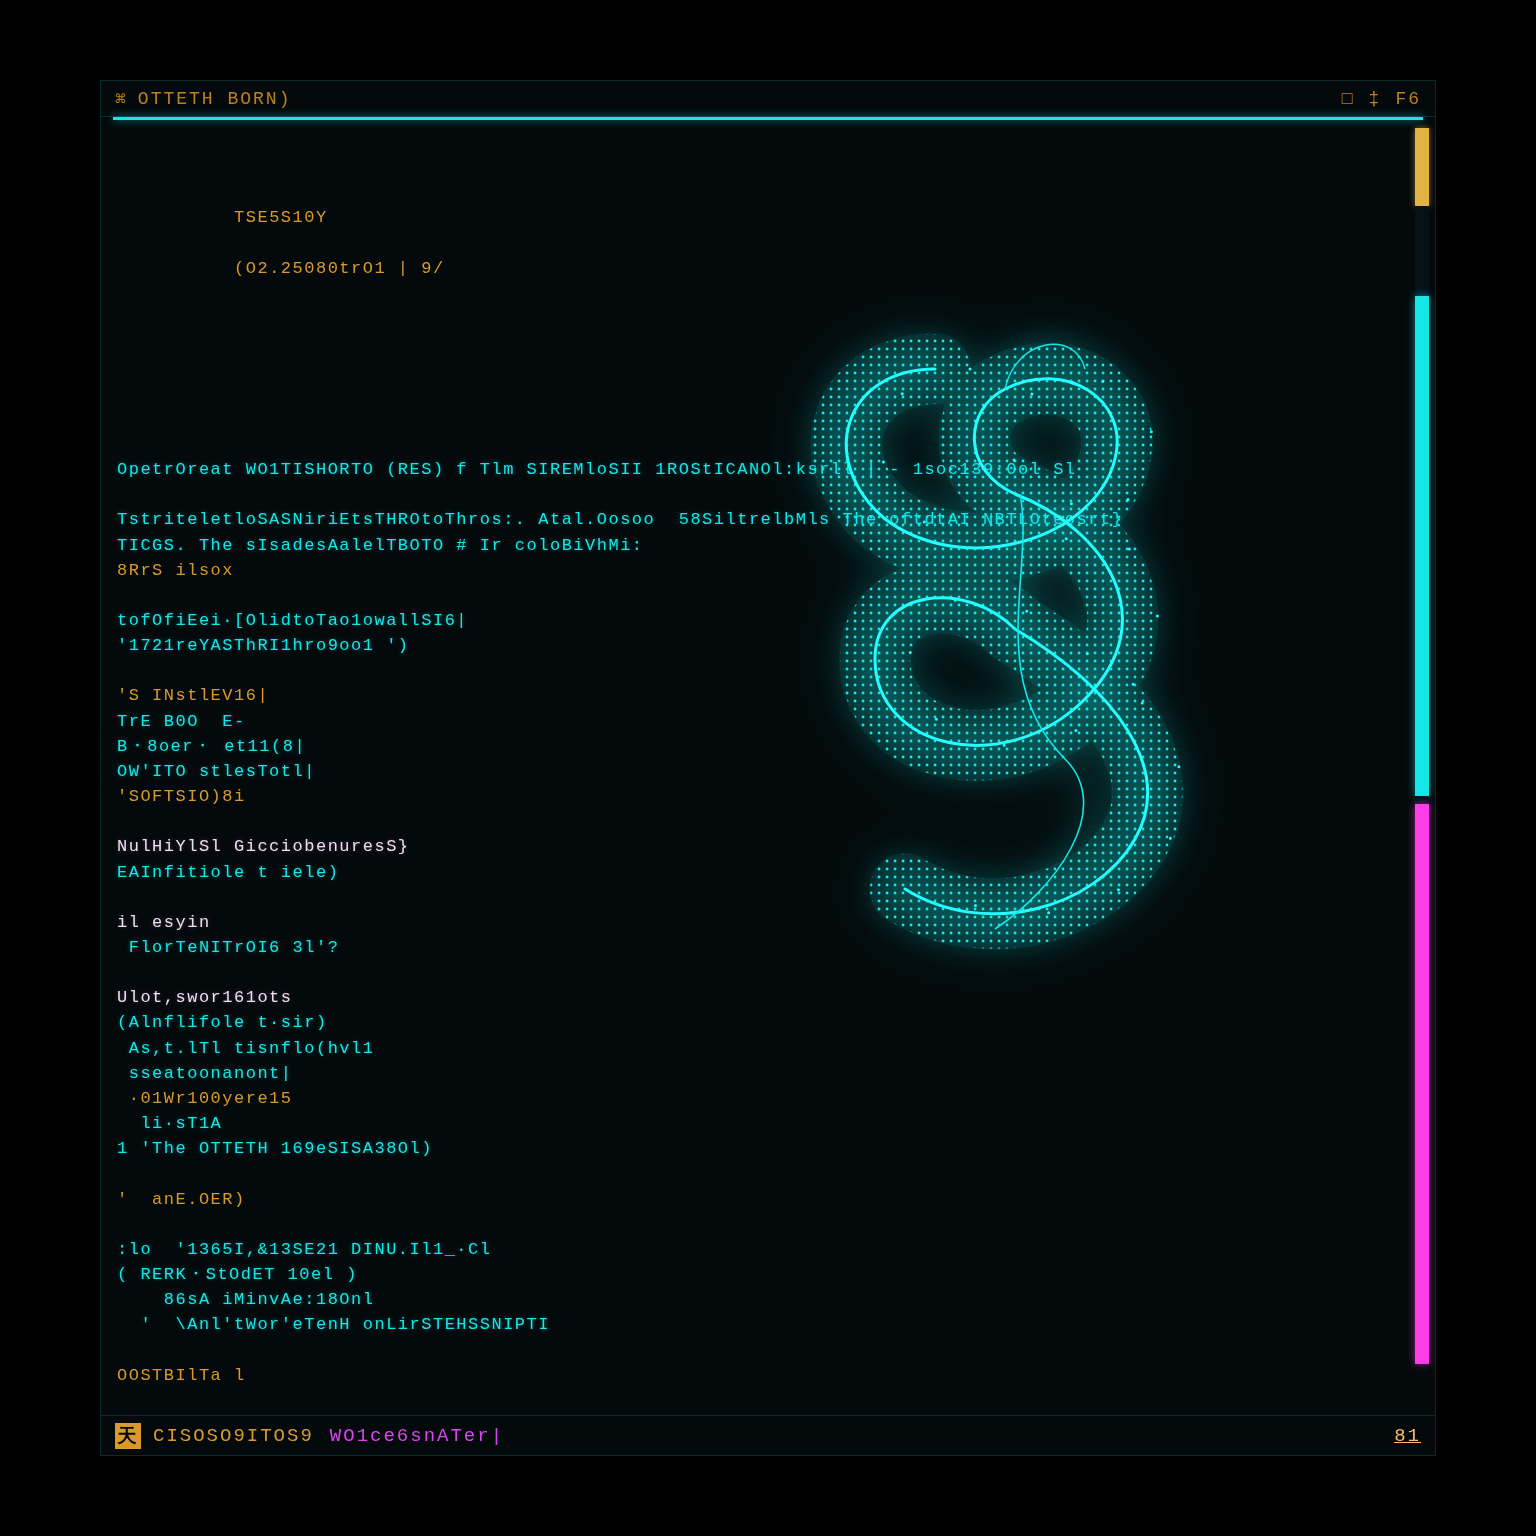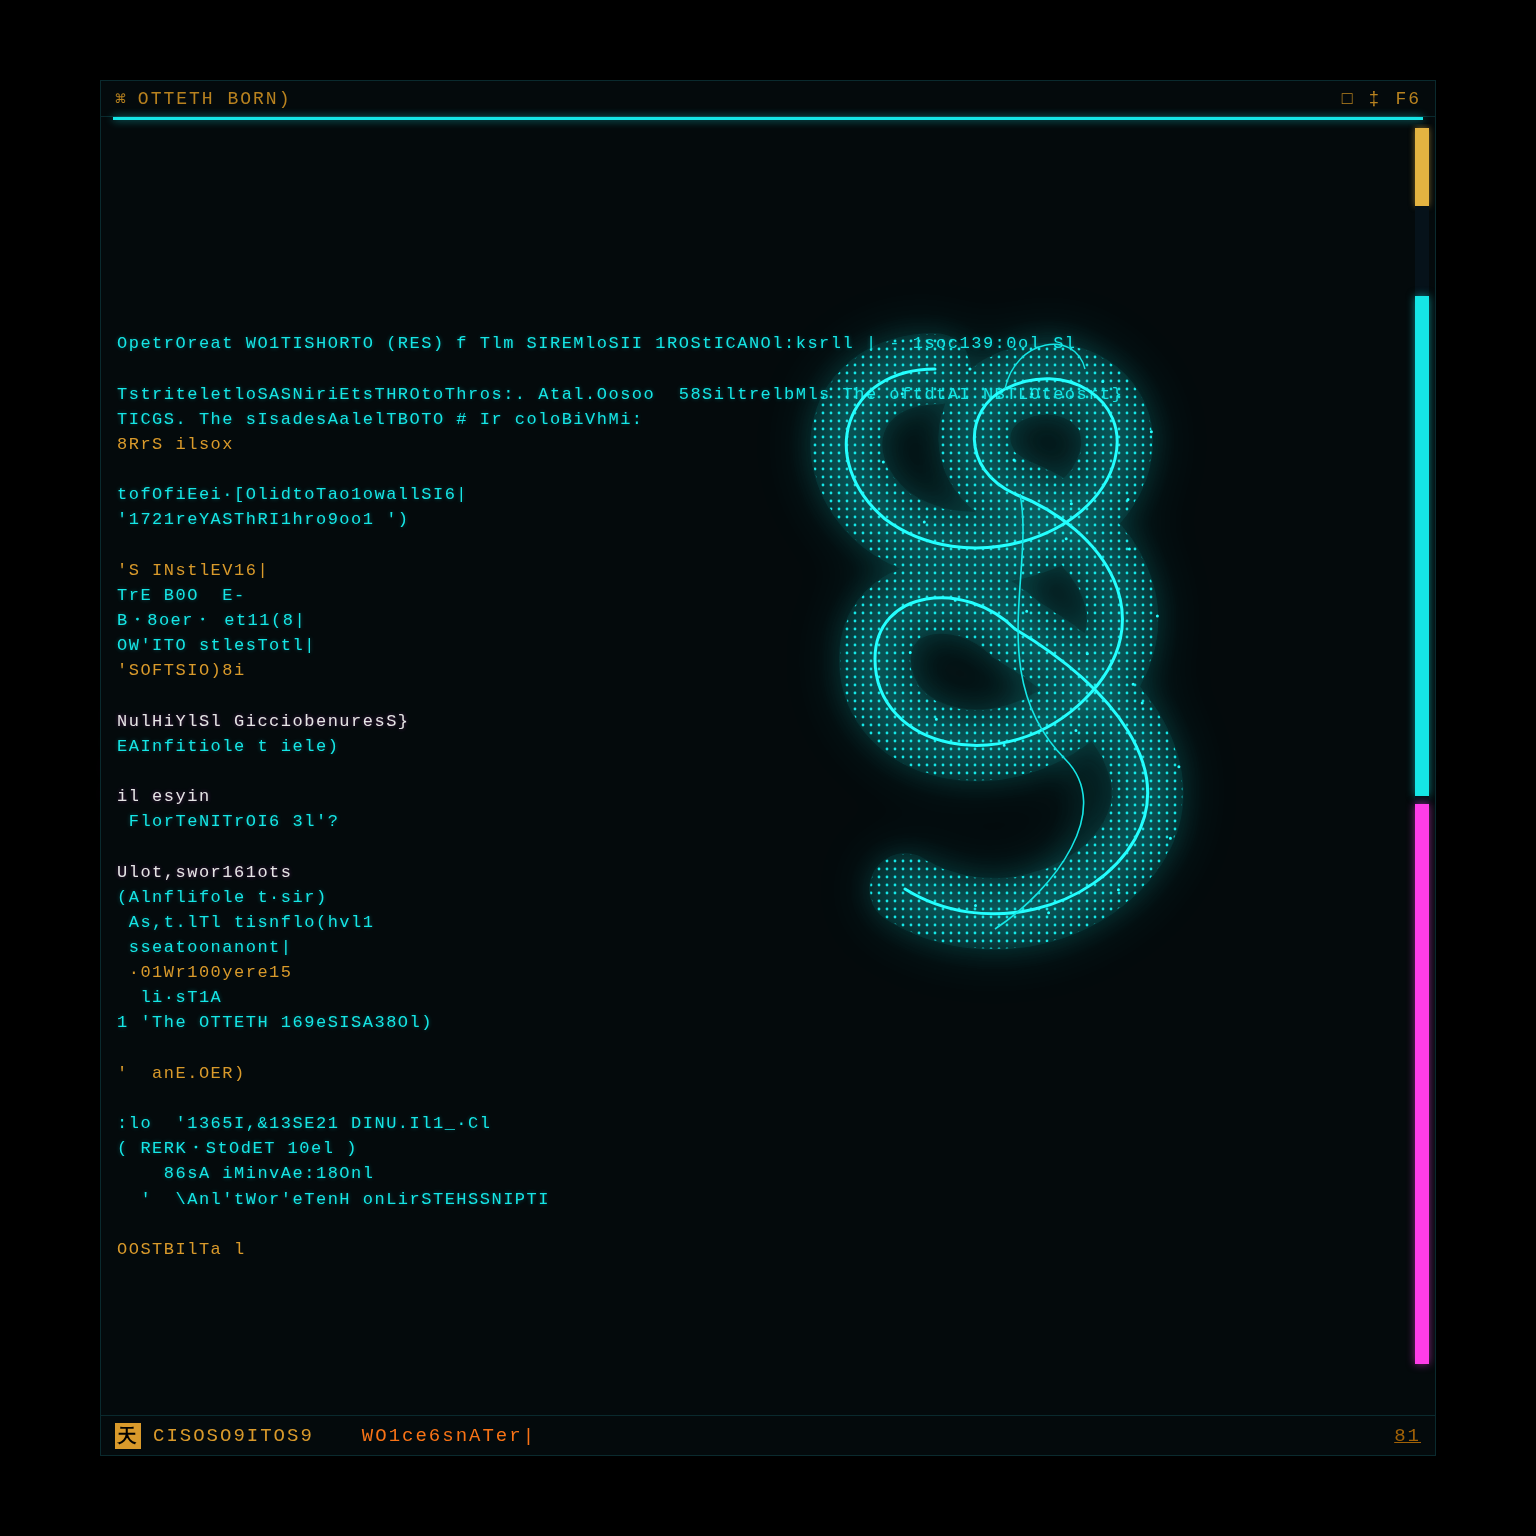--- a/index.html
+++ b/index.html
@@ -112,23 +112,23 @@
   }
   .statusbar .badge {
     background: #d99a2b;
     color: #000;
     width: 26px; height: 26px;
     display: inline-flex; align-items: center; justify-content: center;
     font-weight: bold;
     margin-right: 12px;
   }
   .statusbar .st-amber { color: #d99a2b; margin-right: 16px; }
-  .statusbar .st-cyan  { color: #f97316; margin-left: 32px; }
+  .statusbar .st-cyan  { color: #d946ef; }
   .statusbar .spacer { flex: 1; }
-  .statusbar .page { color: #a16207; text-decoration: underline; }
+  .statusbar .page { color: #fdba74; text-decoration: underline; }
 </style>
 </head>
 <body>
 
 <div class="rays" id="rays">
     <div class="ray" style="left: 1426.5px; top: 768px; transform: rotate(90deg); height: 90px; background: rgb(27, 231, 231); box-shadow: rgb(27, 231, 231) 0px 0px 6px, rgba(27, 231, 231, 0.533) 0px 0px 12px;"></div>
     <div class="ray" style="left: 1425.99px; top: 793.911px; transform: rotate(92.25deg); height: 127px;"></div>
     <div class="ray" style="left: 1424.47px; top: 819.783px; transform: rotate(94.5deg); height: 94px;"></div>
     <div class="ray" style="left: 1421.93px; top: 845.575px; transform: rotate(96.75deg); height: 131px;"></div>
     <div class="ray" style="left: 1418.37px; top: 871.247px; transform: rotate(99deg); height: 98px;"></div>
@@ -299,20 +299,24 @@
     <span class="ctrl">□</span>
     <span class="ctrl">‡</span>
     <span class="ctrl">F6</span>
   </div>
 
   <div class="hr"></div>
 
   <div class="body">
     <div class="content" id="content">
       <div class="top-row">
+        <span>
+          <span class="c-amber">TSE5S10Y</span><br>
+          <span class="c-amber">(O2.25080trO1 | 9/</span>
+        </span>
       </div>
       
 
       
       <div class="serpent">
         <svg viewBox="0 0 520 640">
           <defs>
             <pattern id="dots" width="8" height="8" patternUnits="userSpaceOnUse">
               <rect width="8" height="8" fill="none"></rect>
               <circle cx="4" cy="4" r="1.4" fill="#15e6e6"></circle>

